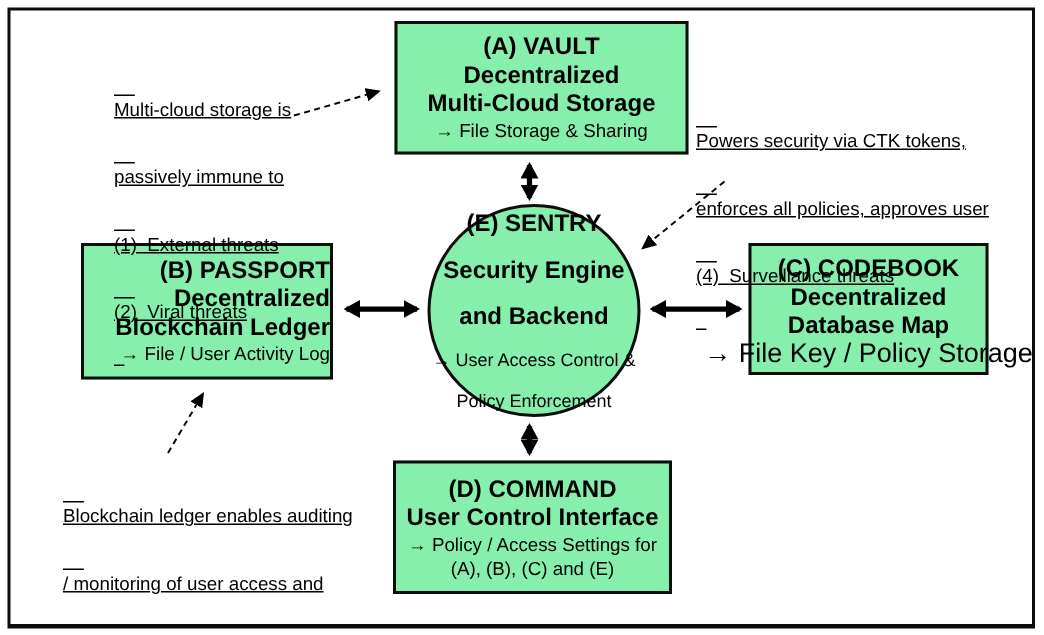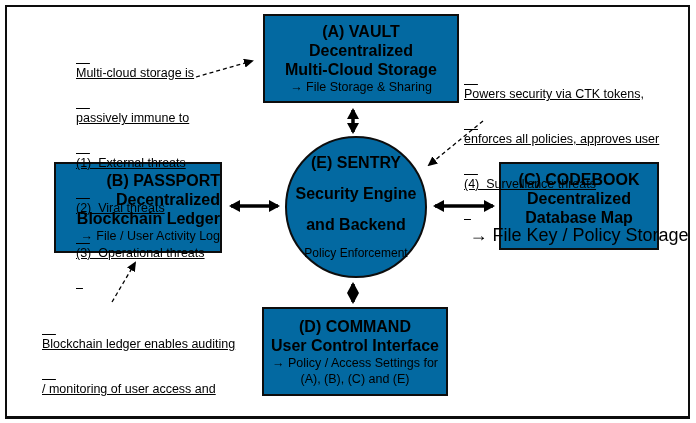--- a/index.html
+++ b/index.html
@@ -18,21 +18,21 @@
   }
   #frame {
     position: absolute;
     left: 5px; top: 5px; right: 6px; bottom: 4px;
     border: 2px solid #0d0d0d;
     border-bottom-width: 3px;
     background: #ffffff;
   }
   .node {
     position: absolute;
-    background: #0369a1;
+    background: #86efac;
     border: 2px solid #0d0d0d;
     display: flex;
     flex-direction: column;
     justify-content: center;
     align-items: center;
     text-align: center;
     box-sizing: border-box;
     z-index: 2;
   }
   .node .title {
@@ -128,29 +128,29 @@
     <div class="title">(D) COMMAND</div>
     <div class="title">User Control Interface</div>
     <div class="detail">→ Policy / Access Settings for</div>
     <div class="detail">(A), (B), (C) and (E)</div>
   </div>
 
   <div class="node" id="node-sentry">
     <div class="title">(E) SENTRY</div>
     <div class="title">Security Engine</div>
     <div class="title">and Backend</div>
+    <div class="detail">→ User Access Control &amp;</div>
     <div class="detail">Policy Enforcement</div>
   </div>
 
   <div class="annotation" id="annotation-multicloud">
     <div>Multi-cloud storage is</div>
     <div>passively immune to</div>
     <div>(1)  External threats</div>
     <div>(2)  Viral threats</div>
-    <div>(3)  Operational threats</div>
   </div>
 
   <div class="annotation" id="annotation-sentry">
     <div>Powers security via CTK tokens,</div>
     <div>enforces all policies, approves user</div>
     <div>(4)  Surveillance threats</div>
   </div>
 
   <div class="annotation" id="annotation-blockchain">
     <div>Blockchain ledger enables auditing</div>

